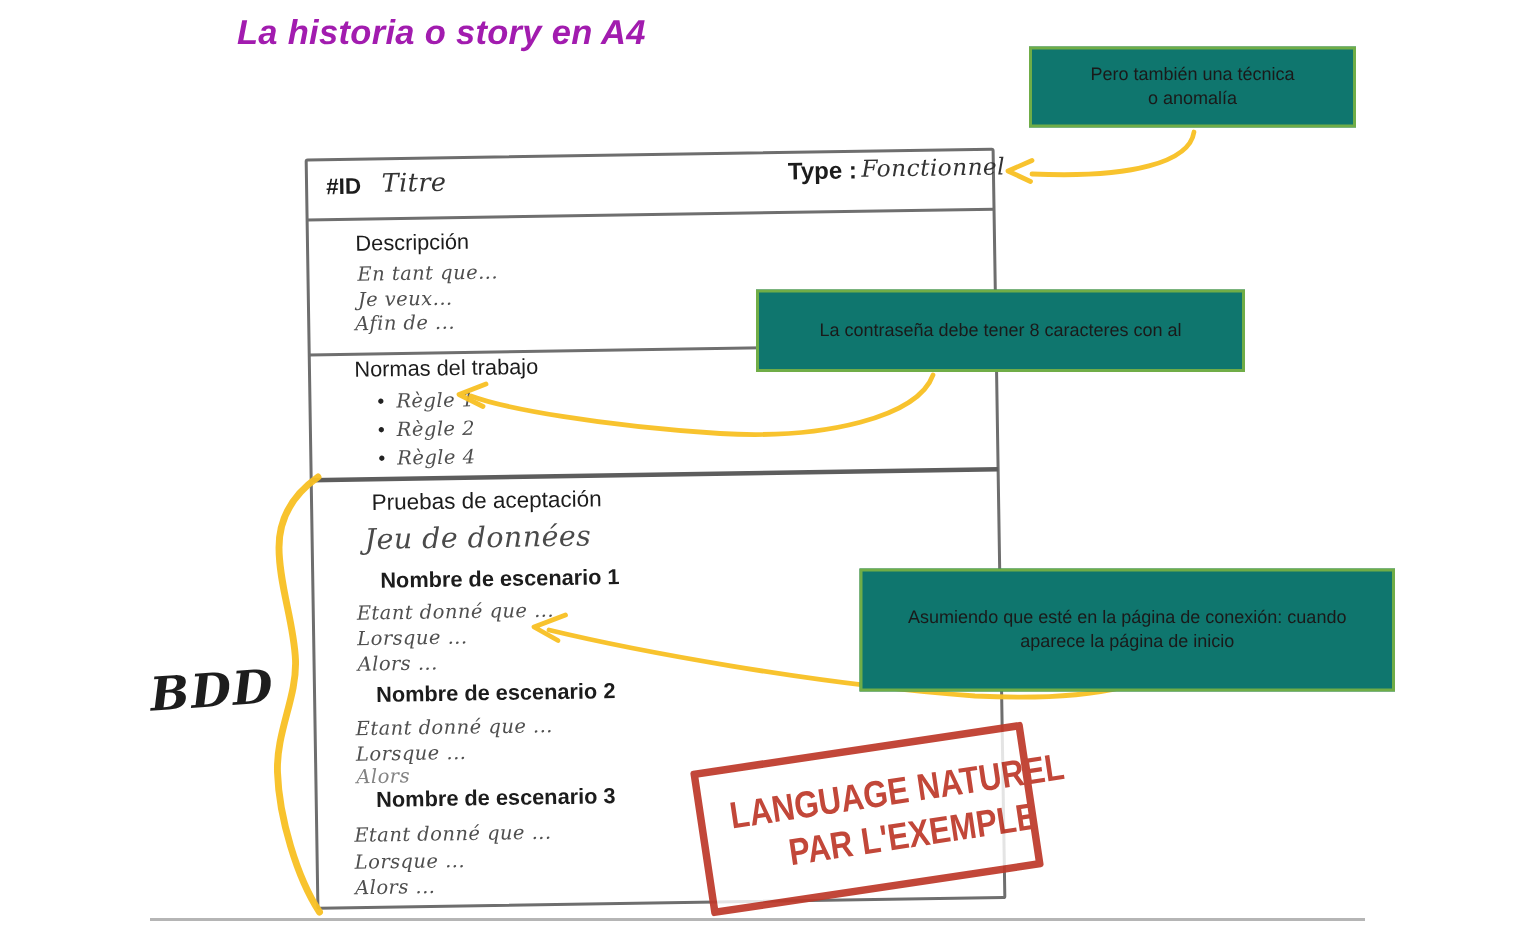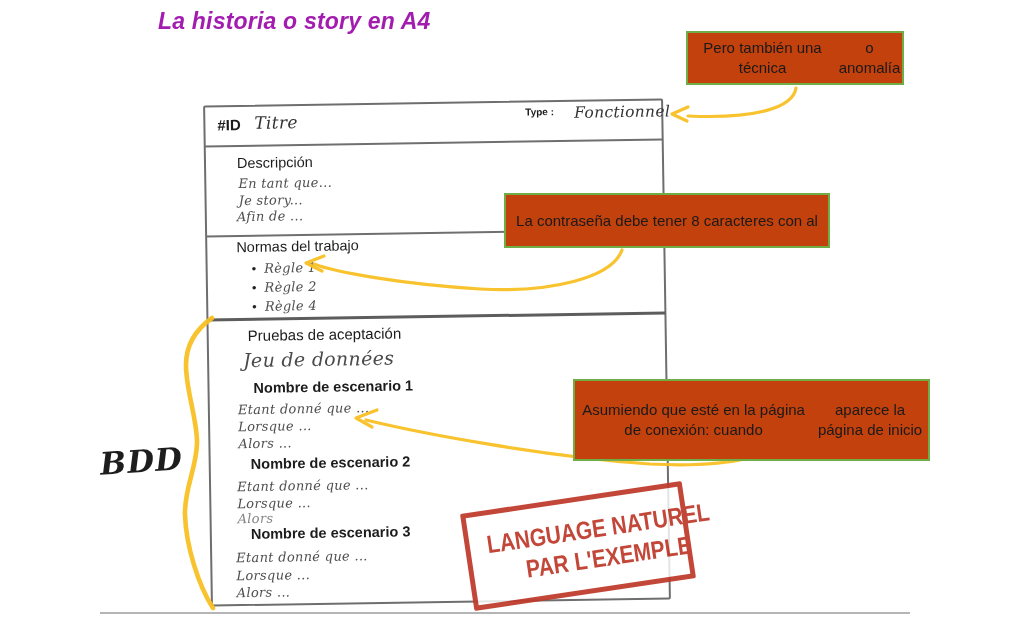--- a/index.html
+++ b/index.html
@@ -20,23 +20,23 @@
   .hw{position:absolute;font-family:"DejaVu Serif",serif;font-style:italic;
       color:#4f4f4f;font-size:13px;white-space:nowrap;letter-spacing:.3px;}
   .hw.big{font-size:19px;color:#4a4a4a;}
   .hw.header{font-size:17px;color:#333;}
   .bullet-row{position:absolute;white-space:nowrap;}
   .bullet-row .dot{color:#222;font-size:13px;margin-right:8px;}
   .bullet-row .txt{font-family:"DejaVu Serif",serif;font-style:italic;color:#4f4f4f;
                    font-size:13px;letter-spacing:.3px;}
 
   
-  .callout{position:absolute;border:2.5px solid #70AD47;background:#c2410c;z-index:10;
-           display:flex;flex-direction:row;justify-content:center;align-items:center;
-           font-size:15px;color:#1a1a1a;text-align:center;line-height:1.32;}
+  .callout{position:absolute;border:2.5px solid #70AD47;background:#0f766e;z-index:10;
+           display:flex;flex-direction:column;justify-content:center;align-items:center;
+           font-size:12px;color:#1a1a1a;text-align:center;line-height:1.32;}
   .callout .gold{color:#FFC000;font-weight:bold;}
 
   
   .arrows{position:absolute;left:0;top:0;z-index:5;pointer-events:none;}
 
   
   .bdd{position:absolute;left:100px;top:443px;font-family:"DejaVu Serif",serif;
        font-style:italic;font-weight:bold;font-size:31px;color:#1d1d1d;
        transform:rotate(-4deg);z-index:6;letter-spacing:1px;}
 
@@ -57,28 +57,28 @@
 </head>
 <body>
 
 <div class="slide">
 
   <div class="title">La historia o story en A4</div>
 
   <div class="card">
     <span class="print bold" style="left:12px;top:9px;font-size:15px;">#ID</span>
     <span class="hw header" style="left:49px;top:6px;">Titre</span>
-    <span class="print bold" style="left:320px;top:4px;font-size:10px;">Type :</span>
+    <span class="print bold" style="left:320px;top:4px;font-size:16px;">Type :</span>
     <span class="hw header" style="left:369px;top:2px;font-size:15.5px;">Fonctionnel</span>
 
     <div class="divider" style="top:38px;"></div>
 
     <span class="print" style="left:31px;top:48px;">Descripción</span>
     <span class="hw" style="left:32px;top:69px;">En tant que...</span>
-    <span class="hw" style="left:32px;top:86px;">Je story...</span>
+    <span class="hw" style="left:32px;top:86px;">Je veux...</span>
     <span class="hw" style="left:30px;top:102px;">Afin de ...</span>
 
     <div class="divider" style="top:128px;"></div>
 
     <span class="print" style="left:29px;top:132px;">Normas del trabajo</span>
     <div class="bullet-row" style="left:44px;top:152px;">
       <span class="dot">•</span><span class="txt">Règle 1</span>
     </div>
     <div class="bullet-row" style="left:44px;top:171px;">
       <span class="dot">•</span><span class="txt">Règle 2</span>

